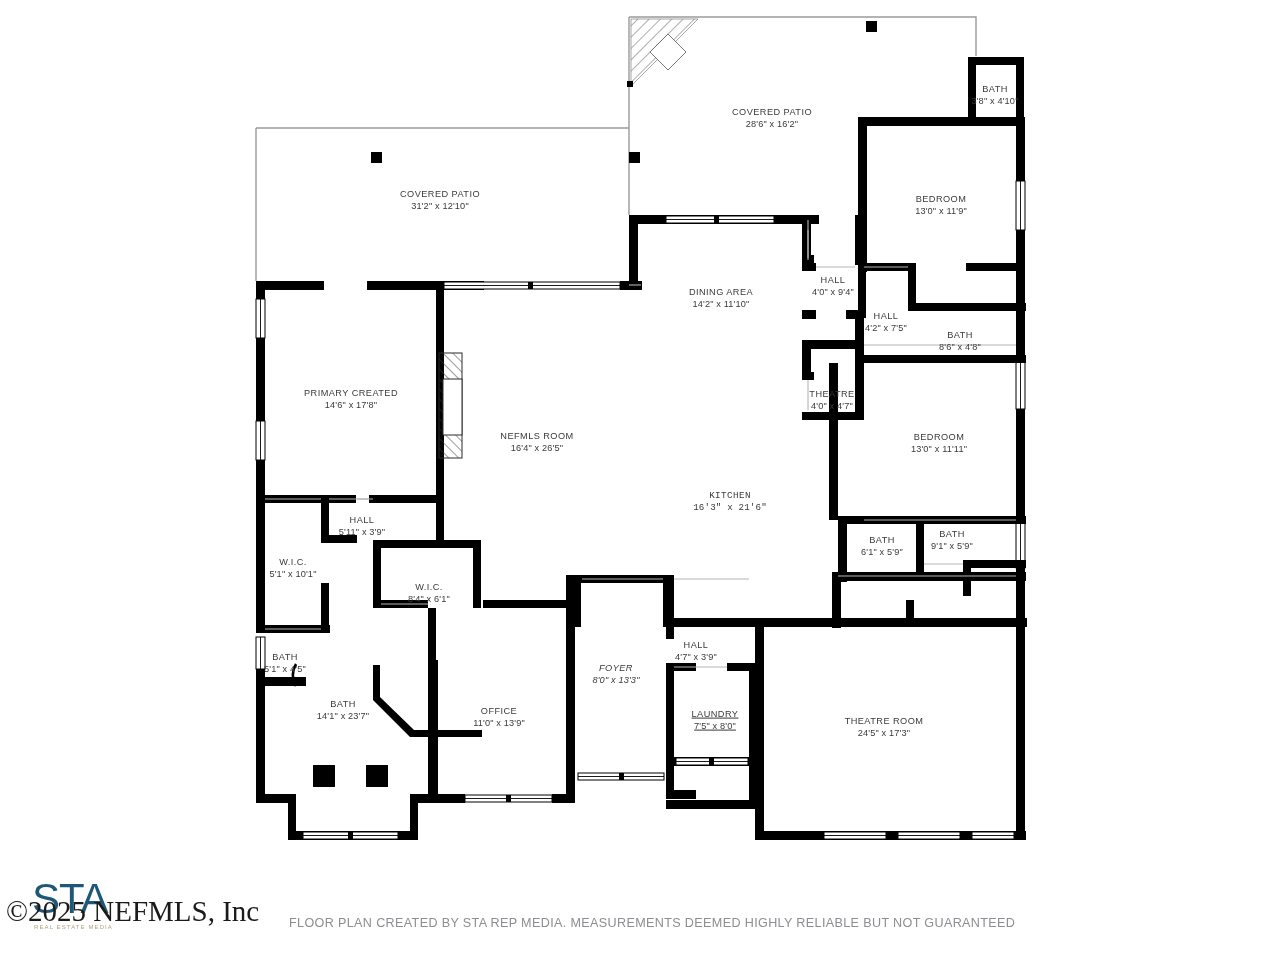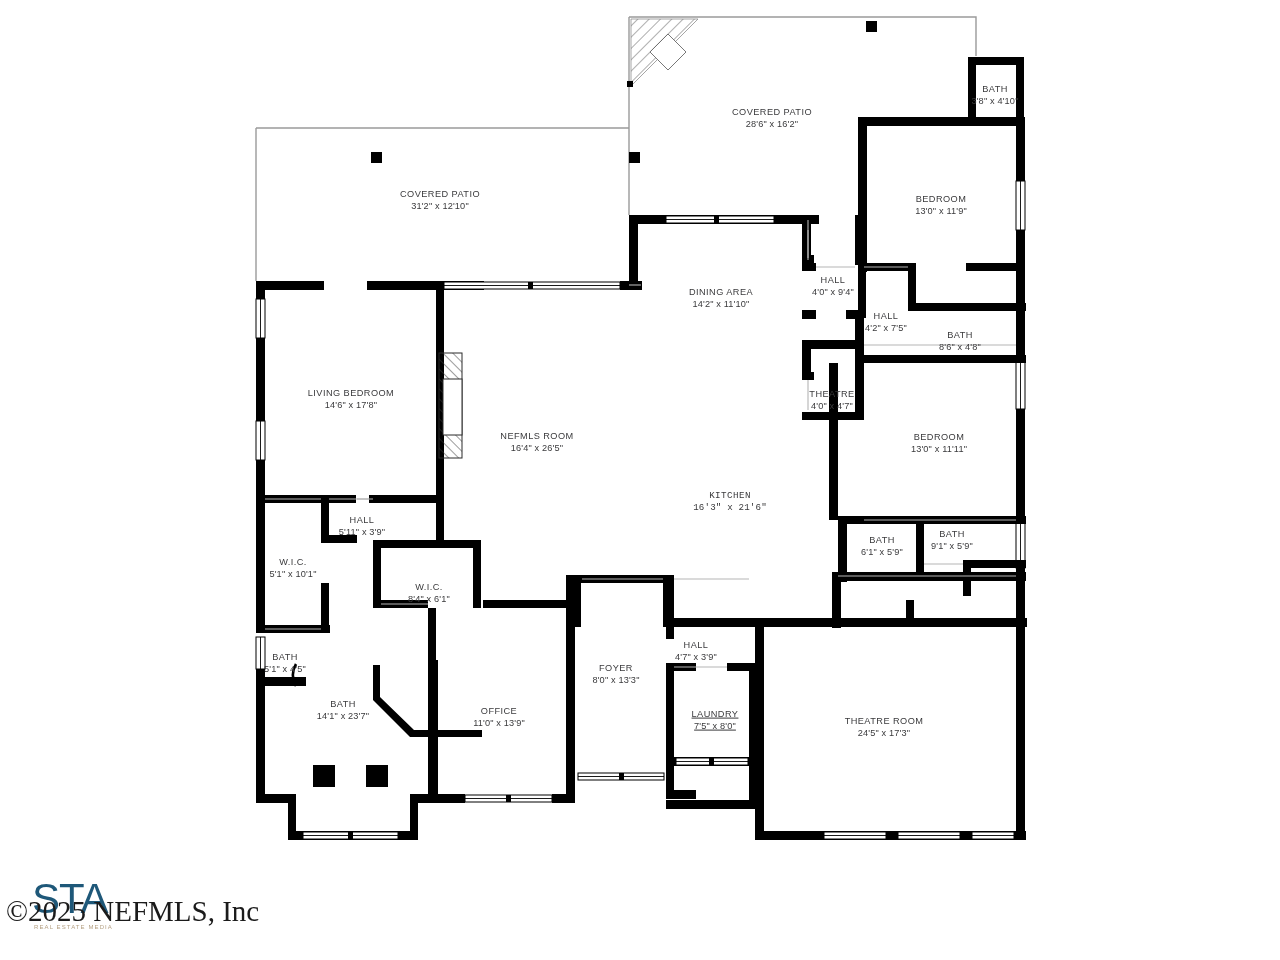--- a/index.html
+++ b/index.html
@@ -384,21 +384,21 @@
   </div>
   <div class="rlabel" style="left:886px; top:322px;">
     <span class="nm">HALL</span>
     <span class="dm">4'2" x 7'5"</span>
   </div>
   <div class="rlabel" style="left:960px; top:341px;">
     <span class="nm">BATH</span>
     <span class="dm">8'6" x 4'8"</span>
   </div>
   <div class="rlabel" style="left:351px; top:399px;">
-    <span class="nm">LIVING BEDROOM</span>
+    <span class="nm">PRIMARY CREATED</span>
     <span class="dm">14'6" x 17'8"</span>
   </div>
   <div class="rlabel" style="left:832px; top:400px;">
     <span class="nm">THEATRE</span>
     <span class="dm">4'0" x 4'7"</span>
   </div>
   <div class="rlabel" style="left:537px; top:442px;">
     <span class="nm">NEFMLS ROOM</span>
     <span class="dm">16'4" x 26'5"</span>
   </div>
@@ -423,21 +423,21 @@
     <span class="dm">9'1" x 5'9"</span>
   </div>
   <div class="rlabel" style="left:293px; top:568px;">
     <span class="nm">W.I.C.</span>
     <span class="dm">5'1" x 10'1"</span>
   </div>
   <div class="rlabel" style="left:429px; top:593px;">
     <span class="nm">W.I.C.</span>
     <span class="dm">8'4" x 6'1"</span>
   </div>
-  <div class="rlabel" style="left:616px; top:674px;">
+  <div class="rlabel" style="left:616px; top:674px;font-style:italic;">
     <span class="nm">FOYER</span>
     <span class="dm">8'0" x 13'3"</span>
   </div>
   <div class="rlabel" style="left:285px; top:663px;">
     <span class="nm">BATH</span>
     <span class="dm">5'1" x 4'5"</span>
   </div>
   <div class="rlabel" style="left:696px; top:651px;">
     <span class="nm">HALL</span>
     <span class="dm">4'7" x 3'9"</span>
@@ -457,14 +457,15 @@
   <div class="rlabel" style="left:884px; top:727px;">
     <span class="nm">THEATRE ROOM</span>
     <span class="dm">24'5" x 17'3"</span>
   </div>
 
   <div id="sta-logo">
     <div class="mono">STA</div>
     <div class="sub">REAL ESTATE MEDIA</div>
   </div>
   <div id="copyright">©2025 NEFMLS, Inc</div>
+  <div id="footer-note">FLOOR PLAN CREATED BY STA REP MEDIA. MEASUREMENTS DEEMED HIGHLY RELIABLE BUT NOT GUARANTEED</div>
 
 </div>
 
 </body></html>

